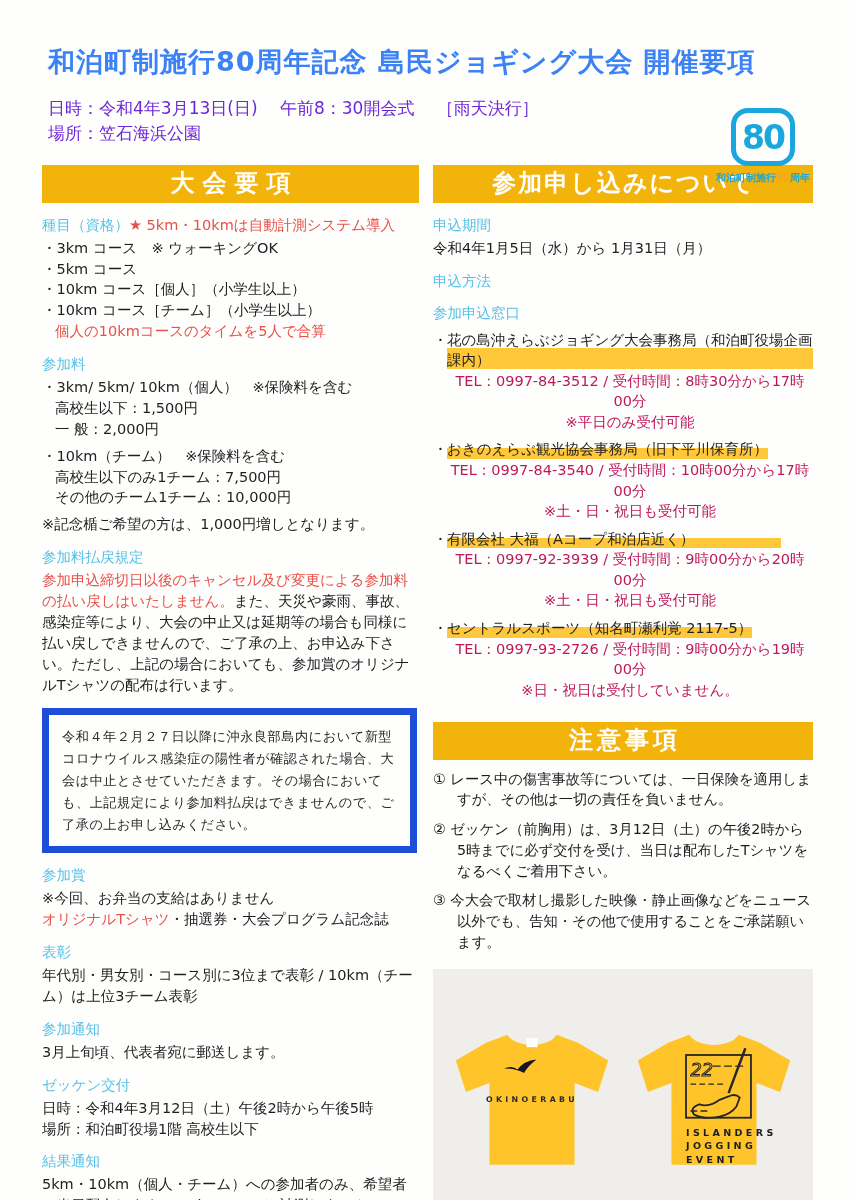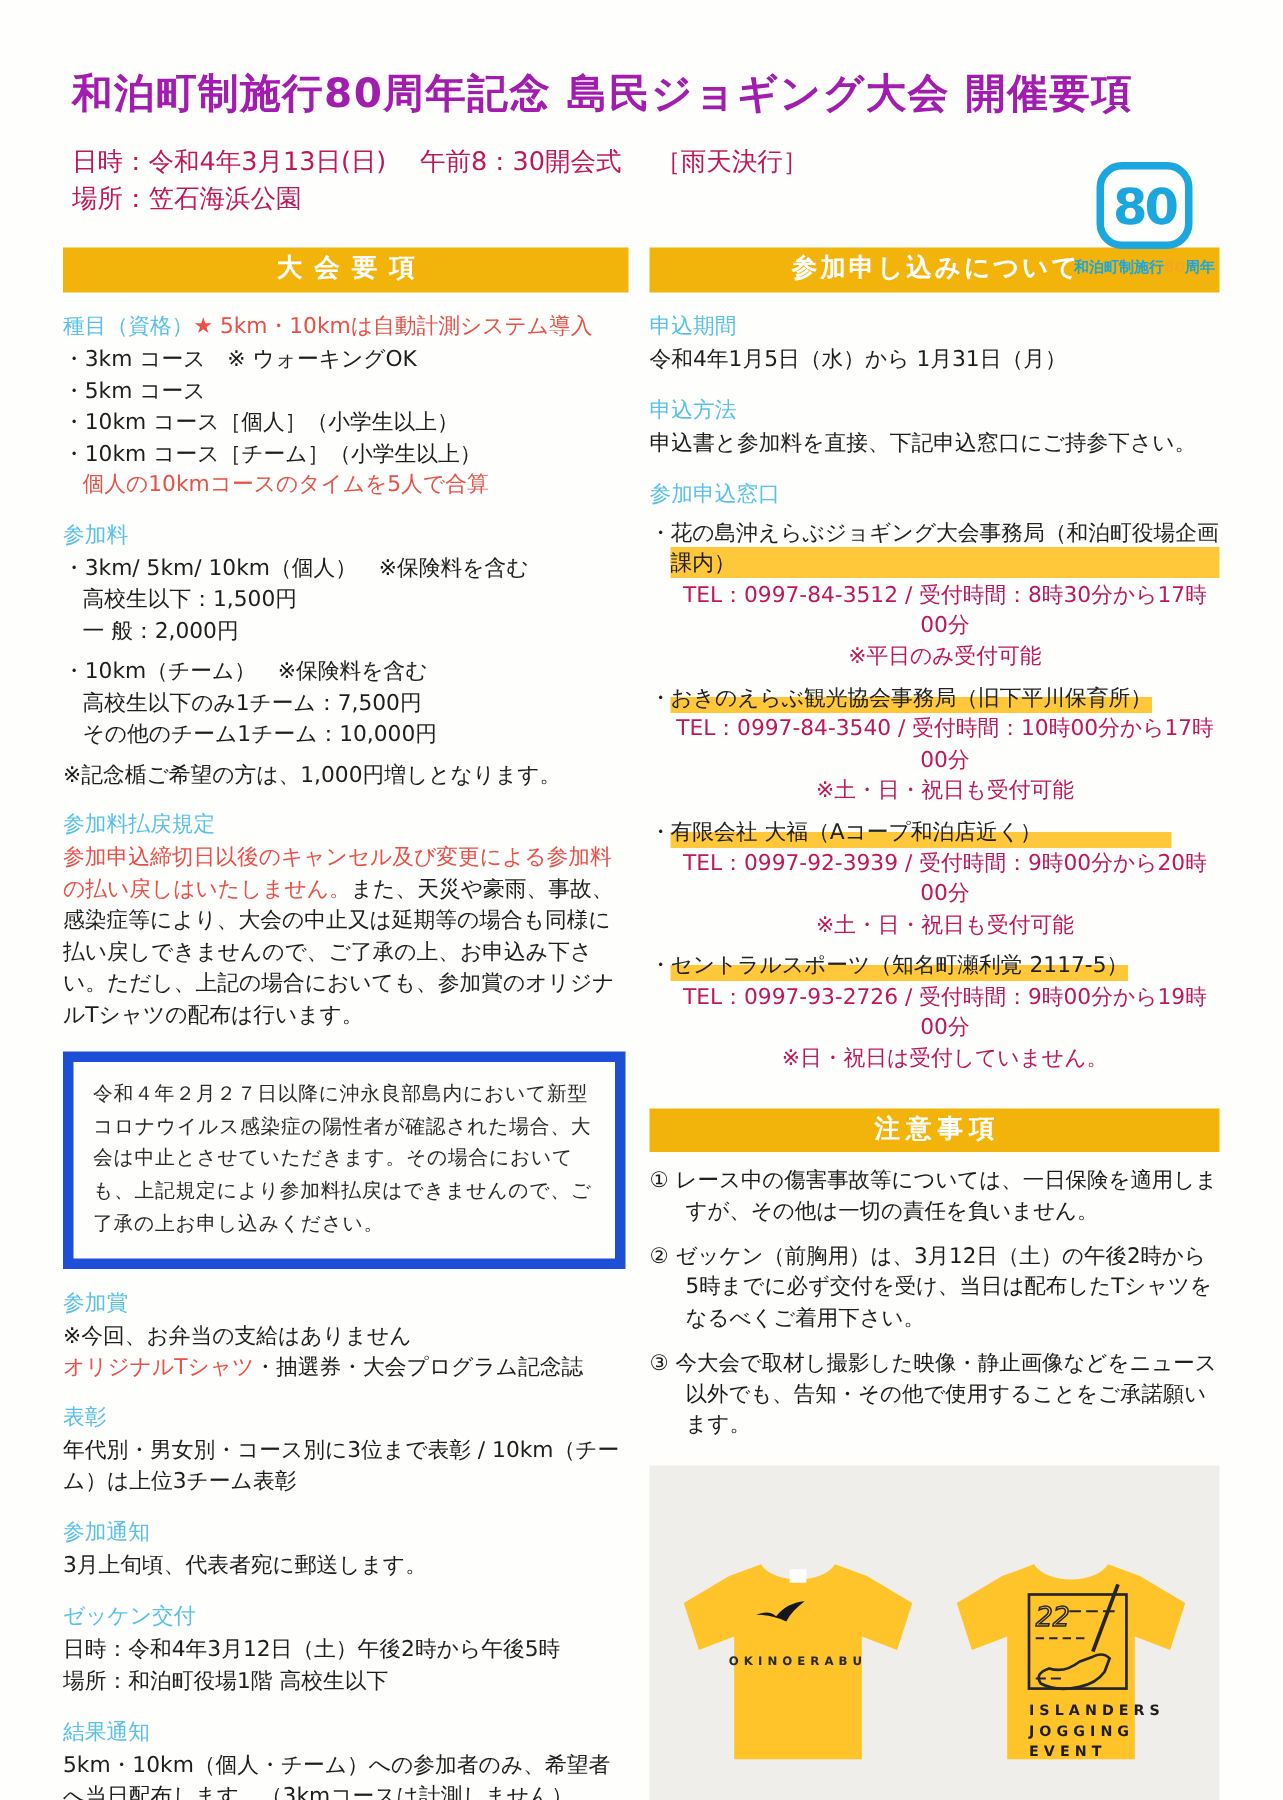--- a/index.html
+++ b/index.html
@@ -3,36 +3,36 @@
 <meta charset="utf-8">
 <style>
   * { margin:0; padding:0; box-sizing:border-box; }
   body { background:#e8e8e8; font-family:"DejaVu Sans","Liberation Sans",sans-serif; }
   .page {
     position:relative; width:855px; height:1200px; margin:0 auto;
     background:#fefefd; overflow:hidden; color:#222;
   }
   
   .header { padding:44px 44px 0 48px; }
-  .title { font-size:27px; font-weight:bold; letter-spacing:1px; color:#a21caf; white-space:nowrap; }
-  .meta { margin-top:16px; font-size:17px; line-height:1.45; color:#be185d; font-weight:500; }
+  .title { font-size:27px; font-weight:bold; letter-spacing:1px; color:#3b82f6; white-space:nowrap; }
+  .meta { margin-top:16px; font-size:17px; line-height:1.45; color:#6d28d9; font-weight:500; }
   .logo { position:absolute; top:108px; right:40px; width:104px; text-align:center; }
   .logo-box {
     width:64px; height:58px; margin:0 auto; border:5px solid #1BA7DD; border-radius:17px;
     display:flex; align-items:center; justify-content:center;
   }
   .logo-num { font-size:33px; font-weight:bold; color:#1BA7DD; letter-spacing:-2px; }
   .logo-caption { margin-top:5px; font-size:10px; font-weight:bold; color:#1BA7DD; white-space:nowrap; }
   .logo-caption .orange { color:#F5A623; }
   
   .columns { display:flex; gap:14px; padding:0 42px; margin-top:20px; }
   .col-left { width:377px; flex:none; }
   .col-right { width:380px; flex:none; }
   .banner {
-    background:#F2B30A; color:#fff; font-size:17px; font-weight:bold;
+    background:#F2B30A; color:#fff; font-size:24px; font-weight:bold;
     text-align:center; padding:5px 0 6px; line-height:1.1;
   }
   .sp8 { letter-spacing:8px; text-indent:8px; }
   .sp4 { letter-spacing:4px; text-indent:4px; }
   .sp2 { letter-spacing:2px; text-indent:2px; }
   .h-blue { color:#58C1E8; font-size:14.5px; font-weight:500; margin:13px 0 3px; }
   .line { font-size:14.5px; line-height:1.44; color:#1e1e1e; }
   .red { color:#E85048; }
   .ind { padding-left:13px; }
   .covid-box {
@@ -140,21 +140,20 @@
     <div class="col-right">
       <div class="banner sp2">参加申し込みについて</div>
 
       <div>
         <div class="h-blue">申込期間</div>
         <div class="line">令和4年1月5日（水）から 1月31日（月）</div>
       </div>
 
       <div style="margin-top:10px">
         <div class="h-blue">申込方法</div>
-        <div class="line">申込書と参加料を直接、下記申込窓口にご持参下さい。</div>
       </div>
 
       <div style="margin-top:10px">
         <div class="h-blue">参加申込窓口</div>
 
         <div class="win-entry">
           <div class="win-row">
               <span class="bullet">・</span>
               <span class="marker">花の島沖えらぶジョギング大会事務局（和泊町役場企画課内）</span>
             </div>

